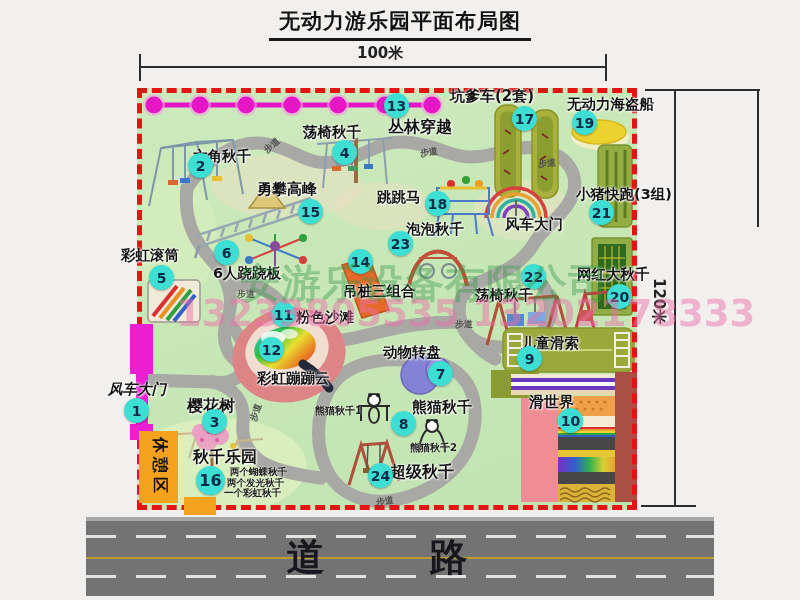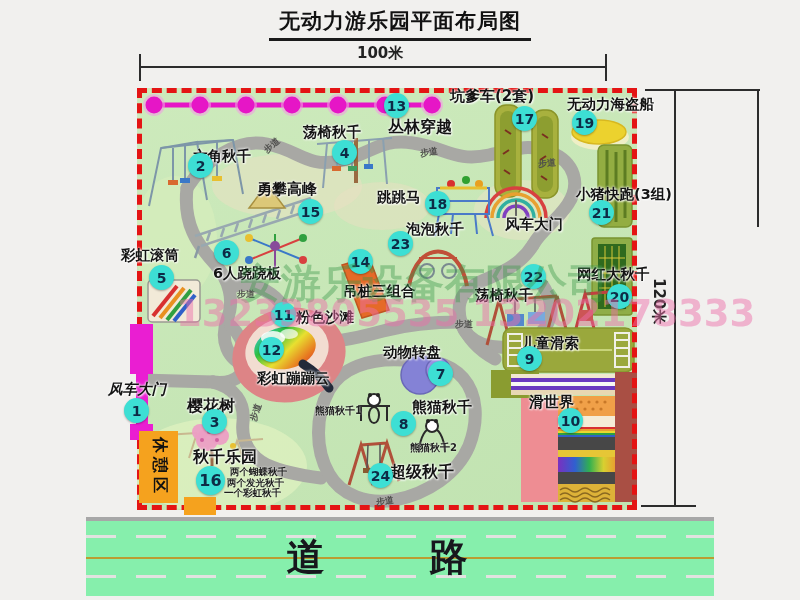--- a/index.html
+++ b/index.html
@@ -29,21 +29,21 @@
   
   .wm-co{left:240px;top:256px;font-size:40px;font-weight:bold;color:rgba(55,150,70,.40);letter-spacing:1px;z-index:50;white-space:nowrap;text-align:center;}
   .wm-ph{left:176px;top:292px;font-size:37px;font-weight:bold;color:rgba(236,110,170,.48);z-index:50;white-space:nowrap;}
   
   .rest{left:139px;top:431px;width:39px;height:72px;background:#f5a21e;z-index:32;}
   .rest span{position:absolute;left:50%;top:50%;transform:translate(-50%,-50%) rotate(90deg);
              font-size:16px;font-weight:bold;color:#111;letter-spacing:4px;white-space:nowrap;}
   .gate{background:#ea1ed2;z-index:32;}
   .osq{left:184px;top:497px;width:32px;height:18px;background:#f5a21e;z-index:32;}
   
-  .road{left:86px;top:517px;width:628px;height:79px;background:#86efac;z-index:10;border-top:4px solid #a7a7a7;box-sizing:border-box;}
+  .road{left:86px;top:517px;width:628px;height:79px;background:#737373;z-index:10;border-top:4px solid #a7a7a7;box-sizing:border-box;}
   .lane{position:absolute;left:0;width:100%;height:3px;
         background:repeating-linear-gradient(90deg,#e2e2e0 0 30px,rgba(0,0,0,0) 30px 50px);}
   .yline{position:absolute;left:0;width:100%;height:2px;background:#bb9c32;}
   .road-label{position:absolute;left:50%;top:11px;transform:translateX(-50%);font-size:38px;font-weight:bold;
               color:#17171d;letter-spacing:46px;margin-right:-46px;white-space:nowrap;}
 </style>
 </head>
 <body>
 
 <div class="canvas">

